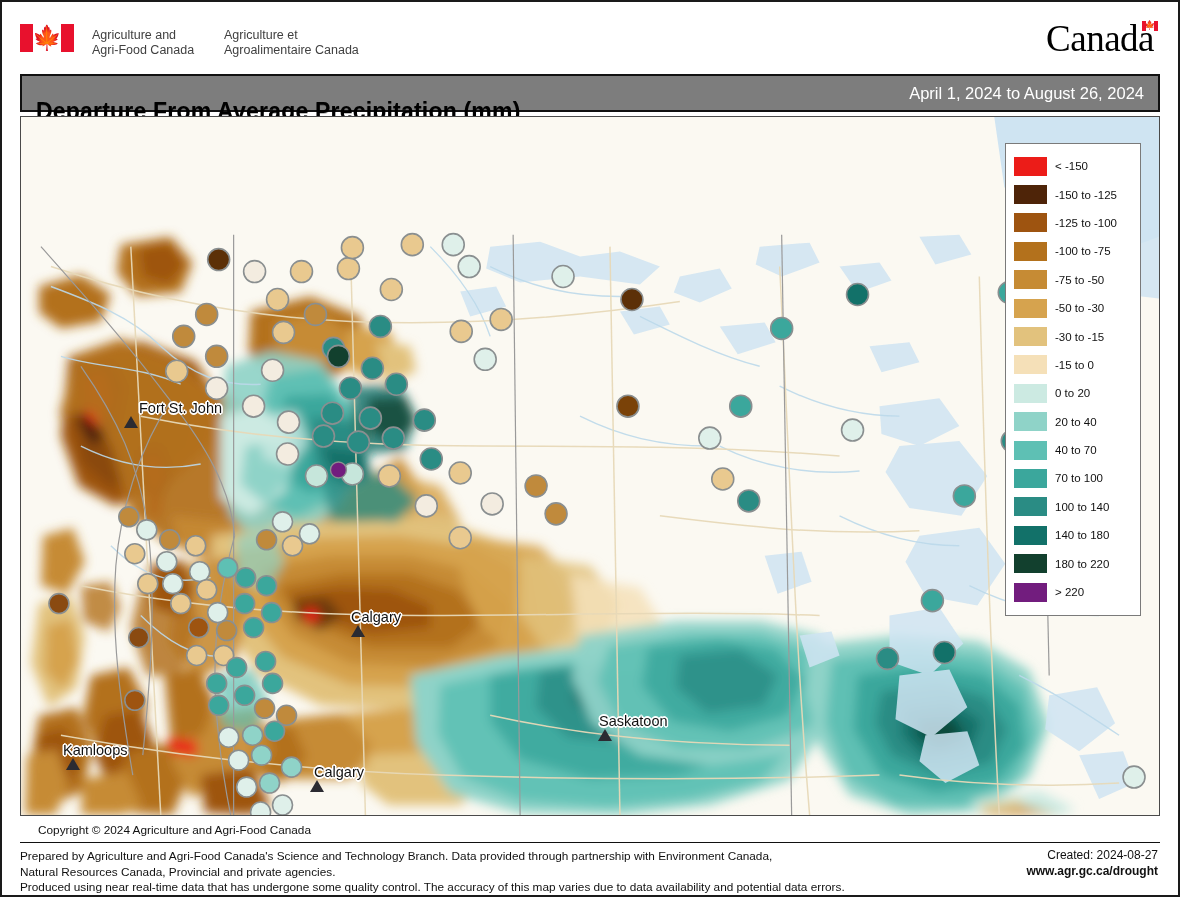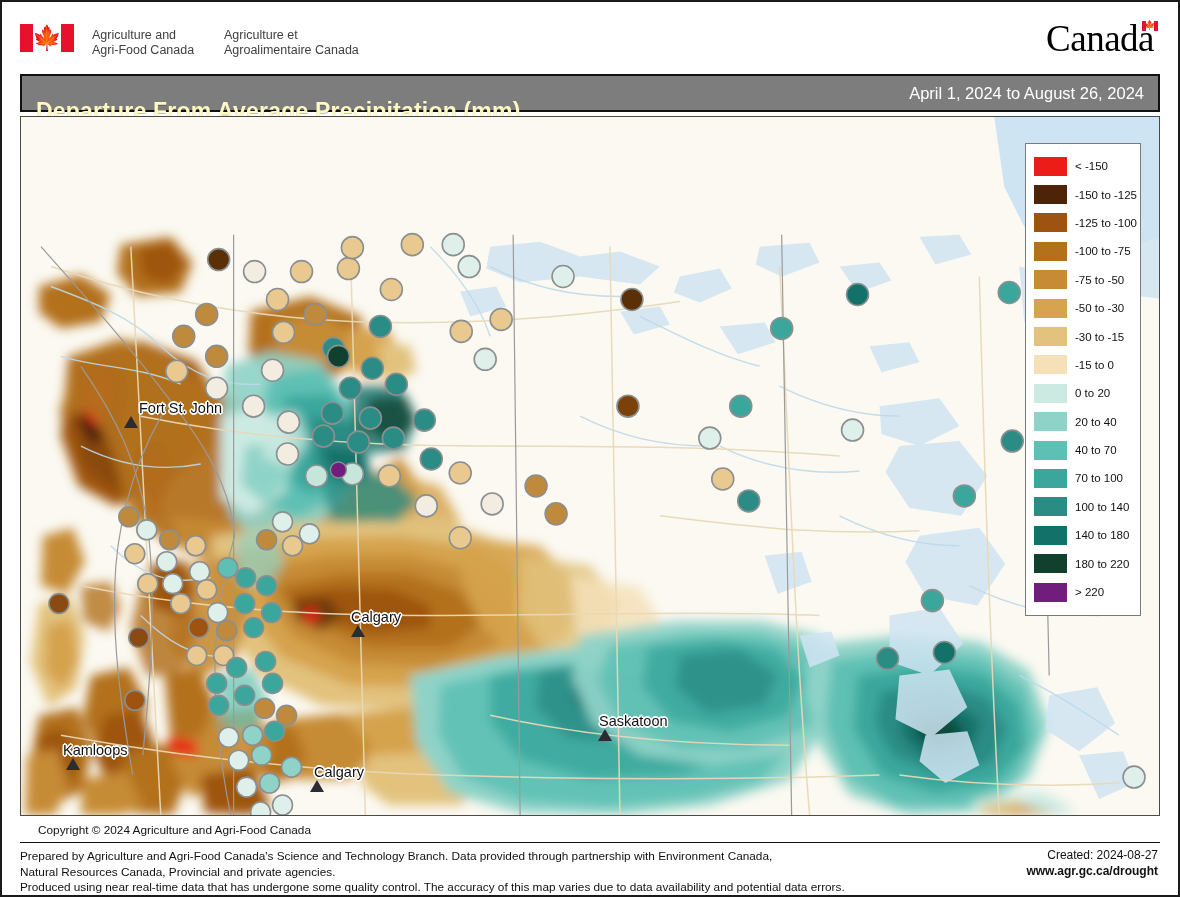--- a/index.html
+++ b/index.html
@@ -30,38 +30,38 @@
   .wordmark .w-flag .b{position:absolute;top:0;width:4px;height:10px;background:#e8112d;}
   .wordmark .w-flag .b.l{left:0;} .wordmark .w-flag .b.r{right:0;}
   .wordmark .w-flag .m{position:absolute;left:4px;top:0;width:8px;height:10px;background:#fff;}
   .wordmark .w-flag .lf{position:absolute;left:4px;top:-1px;width:8px;height:11px;
      display:flex;align-items:center;justify-content:center;font-size:9px;color:#e8112d;line-height:1;}
 
   
   .titlebar{position:absolute;left:18px;top:72px;width:1140px;height:38px;
      background:#7d7d7d;border:2px solid #111;box-sizing:border-box;
      display:flex;align-items:center;justify-content:space-between;padding:0 14px;}
-  .title{color:#fef9c3;font-size:23px;font-weight:bold;letter-spacing:.2px;
+  .title{color:#000000;font-size:23px;font-weight:bold;letter-spacing:.2px;
      text-shadow:0 1px 0 rgba(0,0,0,.25);margin-top:36px;}
   .daterange{color:#fff;font-size:16.5px;}
 
   
   .mapwrap{position:absolute;left:18px;top:114px;width:1140px;height:700px;
      border:1px solid #4a4a4a;box-sizing:border-box;overflow:hidden;background:#fbf9f2;}
   .mapsvg{position:absolute;left:0;top:0;width:100%;height:100%;display:block;}
 
   .citylabel{position:absolute;font-size:14.5px;color:#111;white-space:nowrap;
      text-shadow:-1.6px 0 #fff,1.6px 0 #fff,0 -1.6px #fff,0 1.6px #fff,
                  -1.2px -1.2px #fff,1.2px -1.2px #fff,-1.2px 1.2px #fff,1.2px 1.2px #fff;
      pointer-events:none;}
   .citytri{position:absolute;width:0;height:0;border-left:7px solid transparent;
      border-right:7px solid transparent;border-bottom:12px solid #2b2b32;}
 
   
-  .legend{position:absolute;right:18px;top:26px;width:116px;background:#fff;
+  .legend{position:absolute;right:18px;top:26px;width:136px;background:#fff;
      border:1px solid #7a7a7a;padding:8px 6px 9px 8px;box-sizing:border-box;}
   .legrow{display:flex;align-items:center;height:28.4px;}
   .legsw{width:33px;height:19px;flex:0 0 33px;}
   .leglab{font-size:11.5px;color:#111;margin-left:8px;white-space:nowrap;}
 
   
   .copyright{position:absolute;left:36px;top:816px;width:1140px;height:24px;
      font-size:11.8px;color:#111;display:flex;align-items:center;}
 
   

